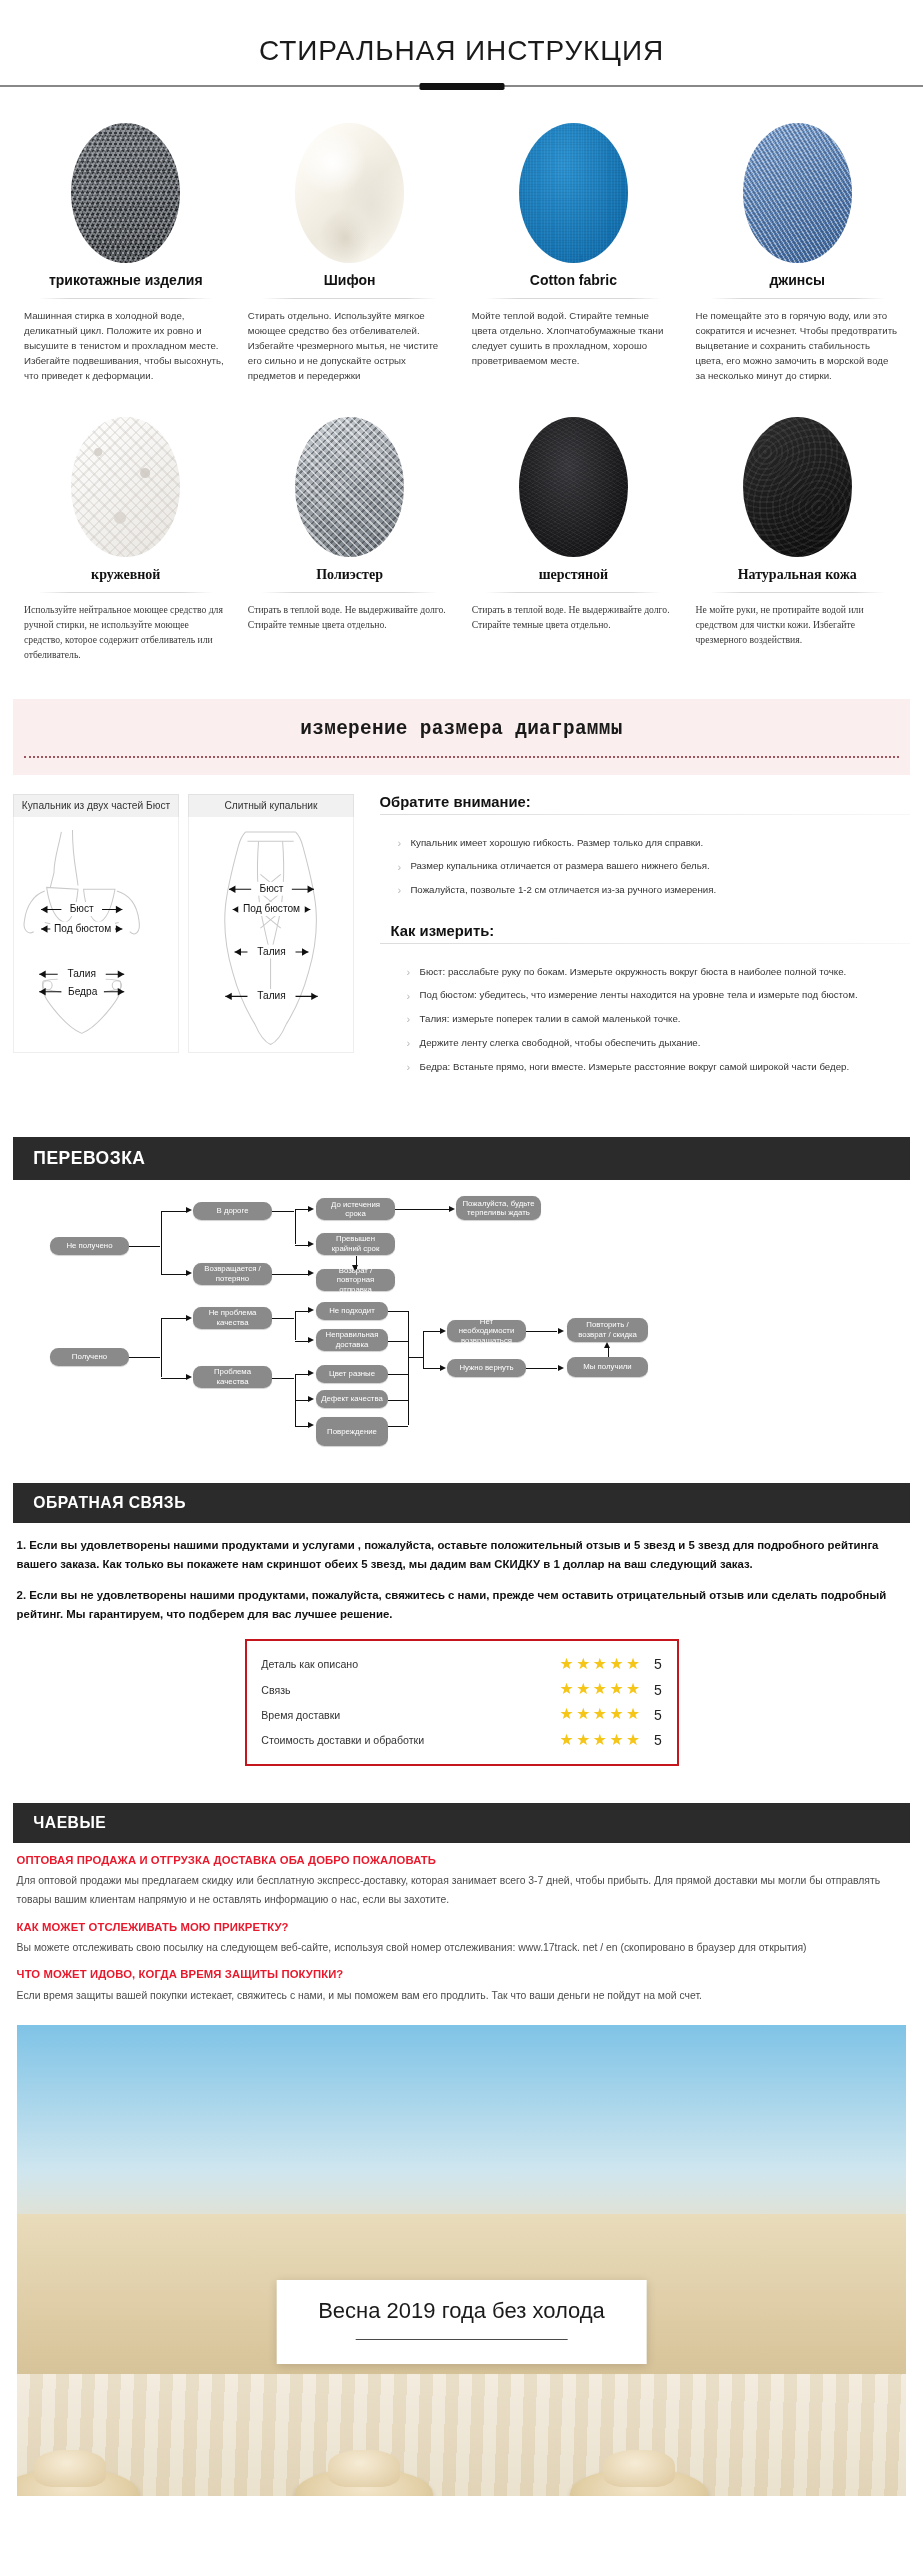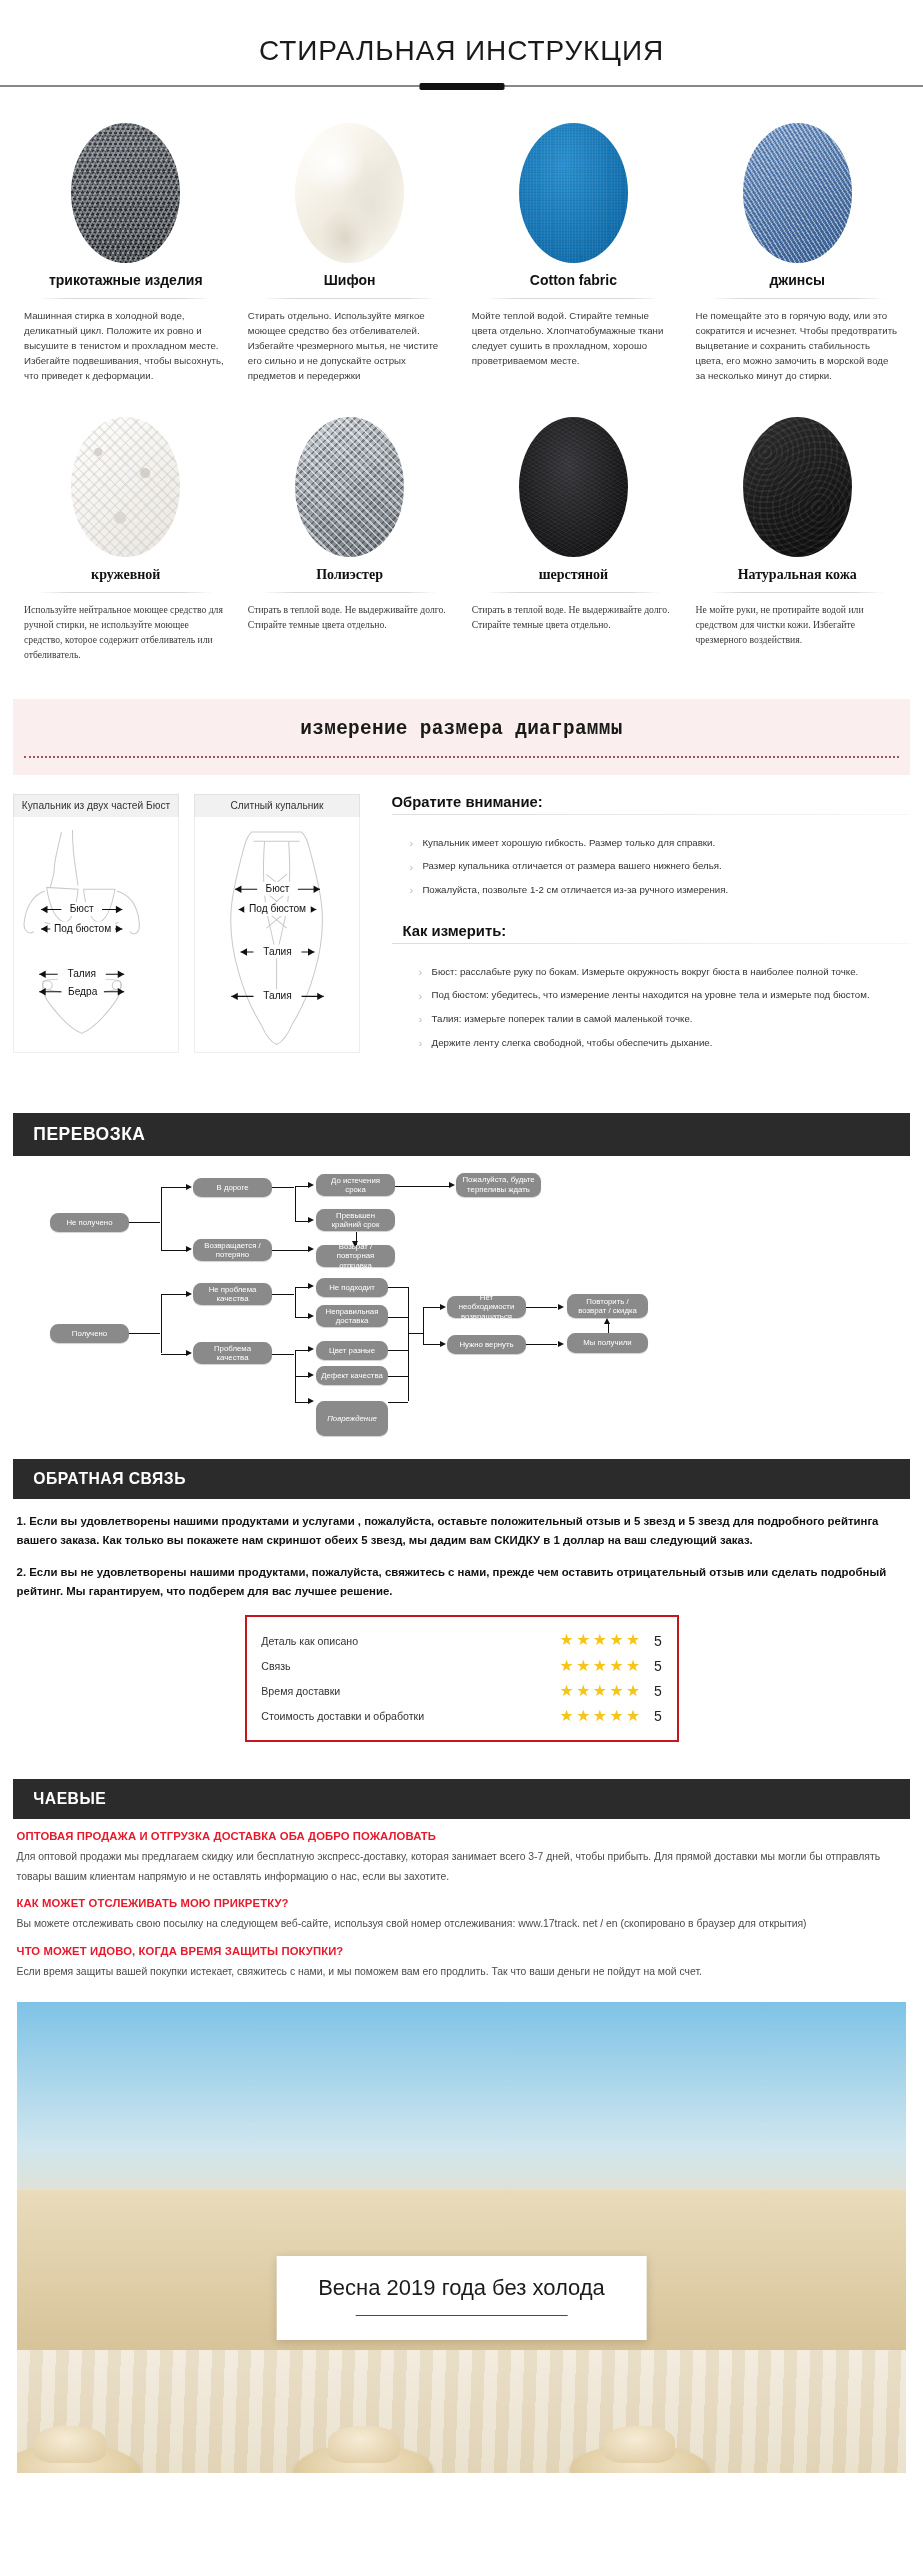--- a/index.html
+++ b/index.html
@@ -158,21 +158,21 @@
   .dotted{
     margin:16.6px 11px 13px 11px;
     border-top:2.8px dotted #8f3b46;
     opacity:.85;
   }
 
   
   .measure-wrap{
     display:flex;
     padding:18.5px 13px 0 13px;
-    gap:15px;
+    gap:9px;
   }
   .suit-card{
     width:166px;
     background:#fff;
     flex:none;
   }
   .suit-card .cap{
     background:#f1f1f1;
     font-size:10.2px;
     color:#333;
@@ -588,20 +588,21 @@
           <li>Пожалуйста, позвольте 1-2 см отличается из-за ручного измерения.</li>
         </ul>
 
         <h3 class="second">Как измерить:</h3>
         <div class="note-line"></div>
         <ul class="indent">
           <li>Бюст: расслабьте руку по бокам. Измерьте окружность вокруг бюста в наиболее полной точке.</li>
           <li>Под бюстом: убедитесь, что измерение ленты находится на уровне тела и измерьте под бюстом.</li>
           <li>Талия: измерьте поперек талии в самой маленькой точке.</li>
           <li>Держите ленту слегка свободной, чтобы обеспечить дыхание.</li>
+          <li>Бедра: Встаньте прямо, ноги вместе. Измерьте расстояние вокруг самой широкой части бедер.</li>
         </ul>
       </div>
     </div>
   </section>
 
   <section class="ship-section">
     <div class="bar">ПЕРЕВОЗКА</div>
 
     <div class="flow">
 
@@ -613,21 +614,21 @@
       <div class="node" style="left:180px; top:116px; width:79px; height:22px;">Не проблема качества</div>
       <div class="node" style="left:180px; top:175px; width:79px; height:22px;">Проблема качества</div>
 
       <div class="node" style="left:303px; top:7.4px;   width:79px; height:22px;">До истечения срока</div>
       <div class="node" style="left:303px; top:42px;  width:79px; height:22px;">Превышен крайний срок</div>
       <div class="node" style="left:303px; top:78px;  width:79px; height:22px;">Возврат / повторная отправка</div>
       <div class="node" style="left:303px; top:111px; width:72px; height:18.5px;">Не подходит</div>
       <div class="node" style="left:303px; top:138px; width:72px; height:22px;">Неправильная доставка</div>
       <div class="node" style="left:303px; top:174px; width:72px; height:18.5px;">Цвет разные</div>
       <div class="node" style="left:303px; top:199px; width:72px; height:18.5px;">Дефект качества</div>
-      <div class="node" style="left:303px; top:234px; width:72px; height:35px;font-style:italic;">Повреждение</div>
+      <div class="node" style="left:303px; top:226px; width:72px; height:29px;">Повреждение</div>
 
       <div class="node" style="left:443px; top:5.5px;   width:85px; height:24px;">Пожалуйста, будьте терпеливы ждать</div>
       <div class="node" style="left:434px; top:129px; width:79px; height:22px;">Нет необходимости возвращаться</div>
       <div class="node" style="left:434px; top:168px; width:79px; height:18.5px;">Нужно вернуть</div>
 
       <div class="node" style="left:554px; top:127px; width:81px; height:24px;">Повторить / возврат / скидка</div>
       <div class="node" style="left:554px; top:166px; width:81px; height:20.3px;">Мы получили</div>
 
       <div class="hline" style="left:116px; top:55px;  width:31px;"></div>
       <div class="vline" style="left:148px; top:20.3px;  height:63px;"></div>

